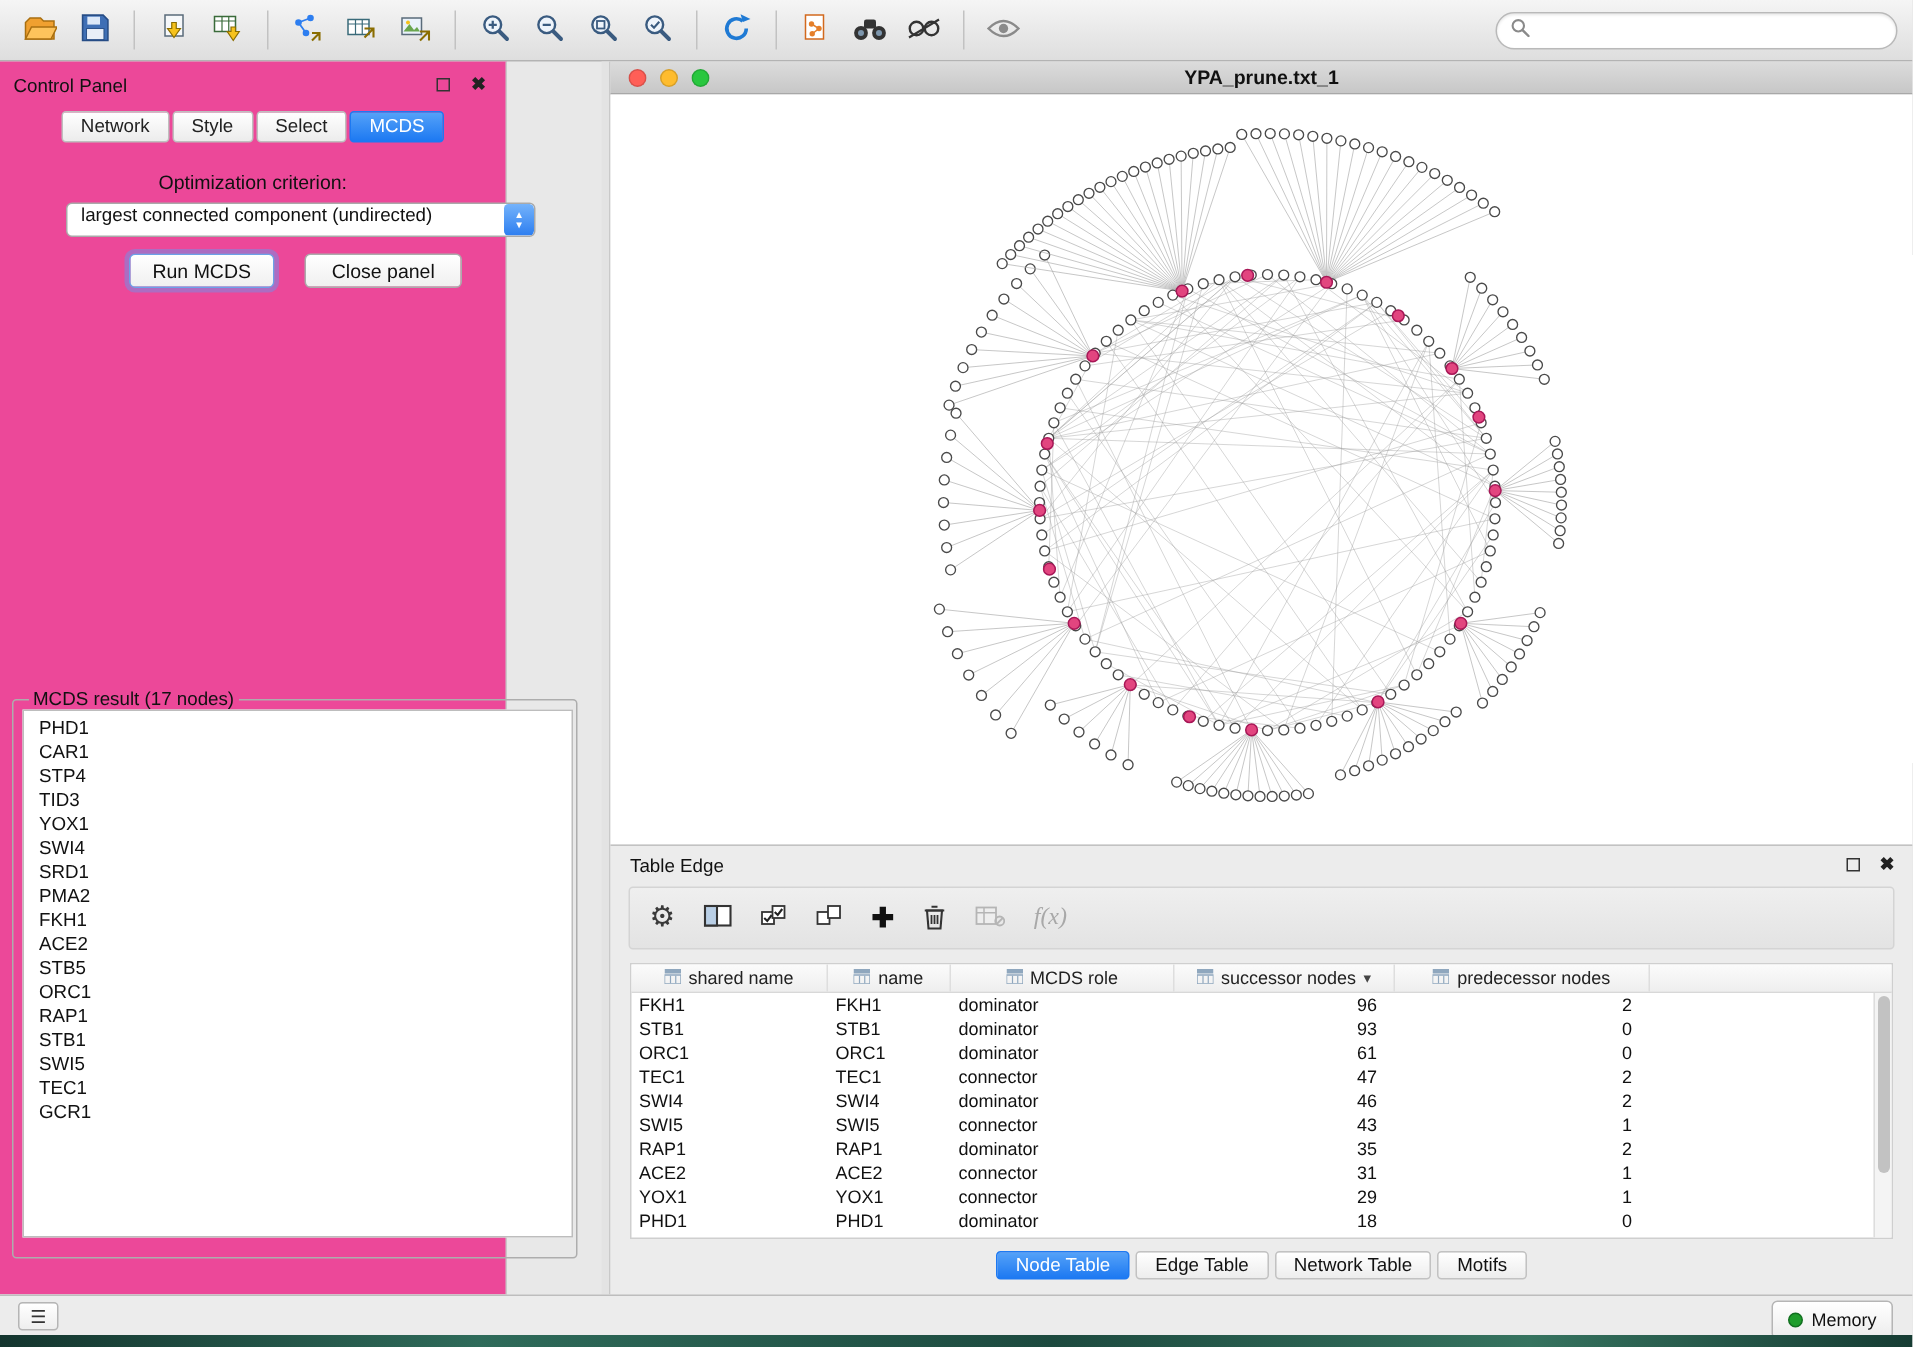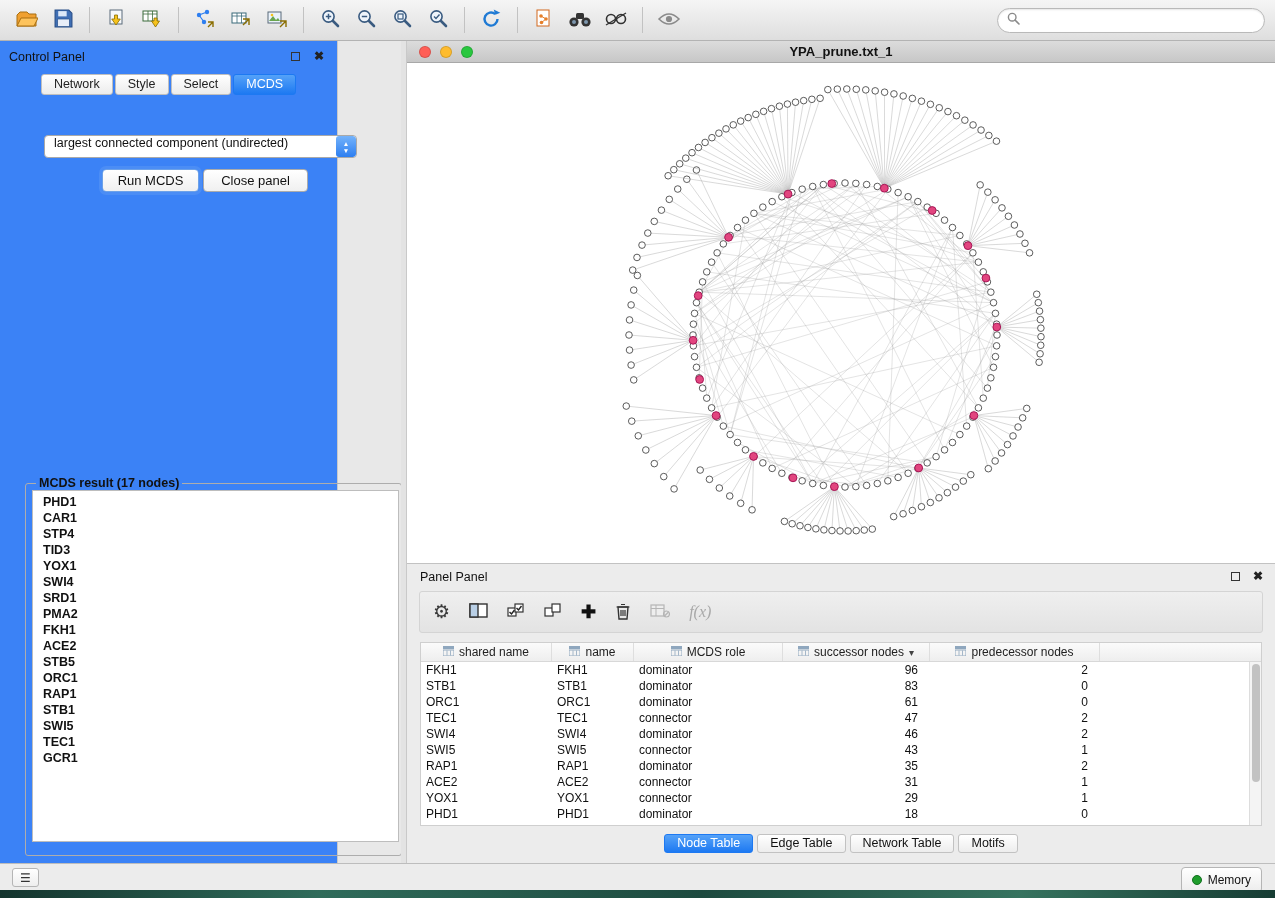--- a/index.html
+++ b/index.html
@@ -13,41 +13,41 @@
     background:linear-gradient(#f5f5f5,#dedede); border-bottom:1px solid #b3b3b3;
     display:flex; align-items:center; padding:0 10px; gap:2px; }
   .icon-btn { width:34px; height:30px; display:flex; align-items:center; justify-content:center; border-radius:4px; }
   .tb-sep { width:1px; height:26px; background:#c2c2c2; margin:0 7px; }
   .search-wrap { margin-left:auto; display:flex; align-items:center; gap:6px;
     background:#fff; border:1px solid #b9b9b9; border-radius:13px; height:25px; width:268px;
     padding:0 9px; box-shadow:inset 0 1px 2px rgba(0,0,0,.10); }
   .search-wrap input { border:none; outline:none; flex:1; font-size:12px; background:transparent; font-family:inherit; }
   
   .control-panel { position:absolute; left:0; top:41px; width:338px; height:822px;
-    background:#3b82f6; border-right:1px solid #c9c9c9; }
+    background:#ec4899; border-right:1px solid #c9c9c9; }
   .cp-title { position:absolute; left:9px; top:9px; font-size:12.5px; }
   .win-restore { position:absolute; right:37px; top:11px; width:9px; height:9px; border:1.4px solid #333; }
   .win-close { position:absolute; right:13px; top:8px; font-size:12px; font-weight:bold; color:#222; line-height:14px; }
   .cp-tabs { position:absolute; top:33px; left:0; right:0; display:flex; justify-content:center; gap:2px; }
   .cp-tab { height:21px; line-height:19px; padding:0 12px; font-size:12.5px; color:#222;
     background:linear-gradient(#ffffff,#ececec); border:1px solid #bfbfbf; border-radius:3px; }
   .cp-tab.active { background:linear-gradient(#55a2f8,#1d79f2); border-color:#1d79f2; color:#fff; }
   .opt-label { position:absolute; top:73px; left:0; right:0; text-align:center; font-size:13px; }
   .dropdown { position:absolute; top:94px; left:44px; width:313px; height:23px;
     background:#fff; border:1px solid #a9a9a9; border-radius:4px; display:flex; overflow:hidden; }
   .dropdown-text { flex:1; font-size:12.5px; padding-left:9px; white-space:nowrap; }
   .dropdown-spinner { width:20px; height:21px; margin-right:0px; border-radius:3px;
     background:linear-gradient(#74b3fb,#2d7ef0); display:flex; flex-direction:column; align-items:center; justify-content:center;
     color:#fff; font-size:6.5px; line-height:7px; }
   .btn { position:absolute; top:128px; height:23px; font-size:13px; text-align:center; line-height:21px;
     border-radius:4px; background:linear-gradient(#ffffff,#f0f0f0); }
-  .btn-run { left:102px; width:97px; border:1px solid #6ca1e8; box-shadow:0 0 0 3px rgba(96,156,245,.45); }
+  .btn-run { left:86px; width:97px; border:1px solid #6ca1e8; box-shadow:0 0 0 3px rgba(96,156,245,.45); }
   .btn-close { left:203px; width:105px; border:1px solid #ababab; }
   .mcds-fieldset { position:absolute; top:418px; left:8px; width:377px; height:380px;
-    border:1px solid #adadad; border-radius:3px; margin:17px; padding:0 2px 8px 6px;font-weight:bold; }
+    border:1px solid #adadad; border-radius:3px; margin:0; padding:0 2px 8px 6px; }
   .mcds-fieldset legend { font-size:12.5px; margin-left:4px; padding:0 3px; }
   .mcds-list { width:100%; height:352px; background:#fff; border:1px solid #bdbdbd; overflow:hidden; padding-top:3px; }
   .mcds-item { font-size:12.5px; line-height:16px; padding-left:10px; }
   .v-splitter { position:absolute; left:401px; top:41px; width:6px; height:822px; background:#e3e3e3; border-right:1px solid #c9c9c9; }
   
   .network-view { position:absolute; left:407px; top:41px; width:868px; height:522px; }
   .nv-titlebar { position:absolute; top:0; left:0; right:0; height:22px;
     background:linear-gradient(#dcdcdc,#c7c7c7); border-bottom:1px solid #a8a8a8;font-weight:bold; }
   .traffic { position:absolute; left:12px; top:5px; display:flex; gap:9px; }
   .light { width:12px; height:12px; border-radius:50%; border:1px solid rgba(0,0,0,.15); }
@@ -230,20 +230,21 @@
   <div class="control-panel">
     <div class="cp-title">Control Panel</div>
     <div class="win-restore"></div>
     <div class="win-close">✖</div>
     <div class="cp-tabs">
       <div class="cp-tab">Network</div>
       <div class="cp-tab">Style</div>
       <div class="cp-tab">Select</div>
       <div class="cp-tab active">MCDS</div>
     </div>
+    <div class="opt-label">Optimization criterion:</div>
     <div class="dropdown">
       <span class="dropdown-text">largest connected component (undirected)</span>
       <span class="dropdown-spinner">
         <span>▲</span>
         <span>▼</span>
       </span>
     </div>
     <div class="btn btn-run">Run MCDS</div>
     <div class="btn btn-close">Close panel</div>
     <fieldset class="mcds-fieldset">
@@ -729,21 +730,21 @@
           <circle cx="386.0129382144984" cy="414.83327835945806" r="3.9" fill="#e2457f" stroke="#a81757" stroke-width="1"></circle>
           <circle cx="346.52411648088867" cy="393.3925975271885" r="3.9" fill="#e2457f" stroke="#a81757" stroke-width="1"></circle>
           <circle cx="309.0966893842233" cy="352.5477281634471" r="3.9" fill="#e2457f" stroke="#a81757" stroke-width="1"></circle>
           <circle cx="292.6416770936186" cy="316.440499117856" r="3.9" fill="#e2457f" stroke="#a81757" stroke-width="1"></circle>
           <circle cx="286.0925942930975" cy="277.3047234987801" r="3.9" fill="#e2457f" stroke="#a81757" stroke-width="1"></circle>
         </svg>
     </div>
   </div>
 
   <div class="table-panel">
-    <div class="tp-title">Panel Panel</div>
+    <div class="tp-title">Table Edge</div>
     <div class="tp-restore"></div>
     <div class="tp-close">✖</div>
     <div class="tp-toolbar">
       <div class="tp-icon">
           <span class="gear-glyph">⚙</span>
         </div>
       <div class="tp-icon">
         <span><svg width="19" height="15" viewBox="0 0 19 15">
               <rect x="1" y="1" width="17" height="13" fill="#fff" stroke="#333" stroke-width="1.4"></rect>
               <rect x="1" y="1" width="8" height="13" fill="#b9cfe6" stroke="#333" stroke-width="1.4"></rect>
@@ -834,21 +835,21 @@
             <div class="t-cell">FKH1</div>
             <div class="t-cell">FKH1</div>
             <div class="t-cell">dominator</div>
             <div class="t-cell num">96</div>
             <div class="t-cell num">2</div>
           </div>
           <div class="t-row">
             <div class="t-cell">STB1</div>
             <div class="t-cell">STB1</div>
             <div class="t-cell">dominator</div>
-            <div class="t-cell num">83</div>
+            <div class="t-cell num">93</div>
             <div class="t-cell num">0</div>
           </div>
           <div class="t-row">
             <div class="t-cell">ORC1</div>
             <div class="t-cell">ORC1</div>
             <div class="t-cell">dominator</div>
             <div class="t-cell num">61</div>
             <div class="t-cell num">0</div>
           </div>
           <div class="t-row">

